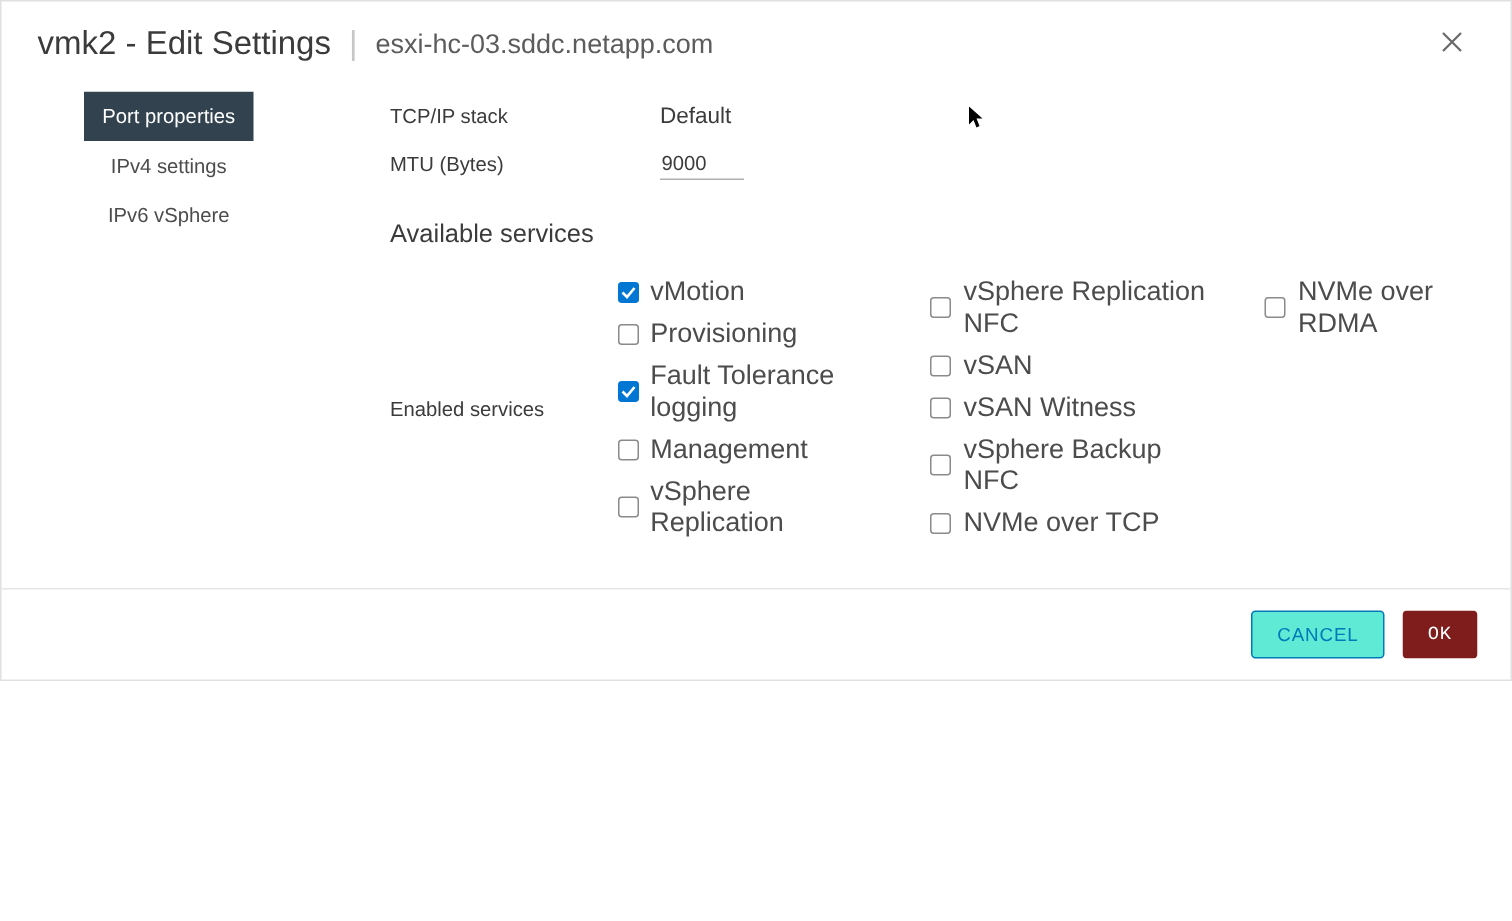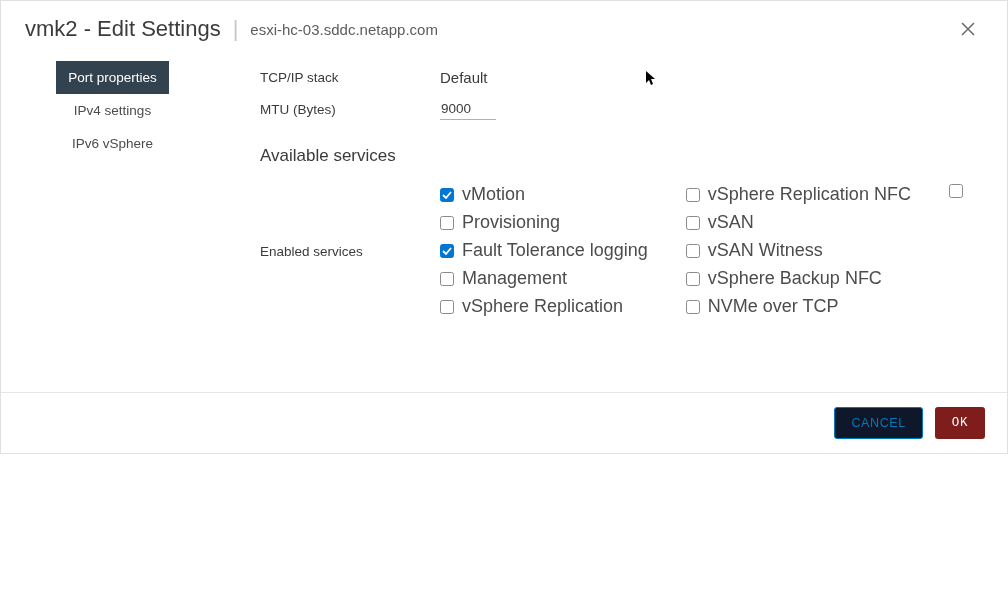--- a/index.html
+++ b/index.html
@@ -1,21 +1,21 @@
 <!DOCTYPE html>
 <html><head>
   <meta charset="utf-8">
   <style>
     * { box-sizing: border-box; margin: 0; padding: 0; }
     html, body { width: 1008px; height: 614px; font-family: -apple-system, BlinkMacSystemFont, "Segoe UI", Arial, sans-serif; background: #fff; color: #3b3b3b; }
     .dialog { width: 1008px; height: 454px; display: flex; flex-direction: column; border: 1px solid #e0e0e0; position: relative; }
     .header { display: flex; align-items: center; padding: 14px 24px 18px 24px; }
     .title { font-size: 22px; font-weight: 300; color: #3b3b3b; }
     .title-sep { margin: 0 12px; color: #c7c7c7; font-size: 22px; font-weight: 200; }
-    .host { font-size: 15px; color: #5c5c5c; font-weight: 400; }
+    .host { font-size: 18px; color: #5c5c5c; font-weight: 400; }
     .close { margin-left: auto; font-size: 20px; color: #6a6a6a; padding: 4px 8px; cursor: pointer; line-height: 1; }
     .body { flex: 1; display: flex; padding: 0 0 0 24px; overflow: hidden; }
     .sidebar { width: 175px; display: flex; flex-direction: column; gap: 0; align-items: center; }
     .nav-item { padding: 9px 12px; font-size: 13.5px; color: #4c4c4c; cursor: pointer; }
     .nav-item.active { background: #32434f; color: #fff; }
     .content { flex: 1; padding: 8px 24px 0 60px; }
     .row { display: flex; align-items: center; margin-bottom: 12px; }
     .row-label { width: 180px; font-size: 13.5px; color: #3b3b3b; }
     .row-value { font-size: 15px; color: #3b3b3b; }
     .mtu-input { width: 56px; border: none; border-bottom: 1px solid #b0b0b0; padding: 3px 1px; font-size: 13.5px; color: #3b3b3b; background: transparent; outline: none; }
@@ -24,21 +24,21 @@
     .services-label { width: 180px; font-size: 13.5px; color: #3b3b3b; padding-top: 2px; }
     .service-cols { display: flex; gap: 38px; }
     .service-col { display: flex; flex-direction: column; gap: 7px; }
     .chk { display: flex; align-items: center; gap: 8px; font-size: 18px; color: #4c4c4c; }
     .chk-box { width: 14px; height: 14px; border: 1px solid #8a8a8a; border-radius: 2.5px; display: inline-flex; align-items: center; justify-content: center; background: #fff; cursor: pointer; flex-shrink: 0; }
     .chk-box.checked { background: #0176d3; border-color: #0176d3; }
     .chk-box.checked svg { display: block; }
     .chk-box svg { display: none; width: 10px; height: 10px; }
     .footer { border-top: 1px solid #e6e6e6; padding: 14px 22px; display: flex; justify-content: flex-end; gap: 12px; }
     .btn { font-size: 12.5px; letter-spacing: 0.6px; padding: 8px 16px; border-radius: 3px; cursor: pointer; border: 1px solid transparent; }
-    .btn-secondary { background: #0f172a; border-color: #0079b8; color: #0079b8; }
+    .btn-secondary { background: #5eead4; border-color: #0079b8; color: #0079b8; }
     .btn-primary { background: #7f1d1d; color: #fff; font-family: Liberation Mono, monospace; }
     .cursor { position: absolute; top: 70px; left: 645px; width: 10px; height: 15px; pointer-events: none; }
   </style>
 </head>
 <body>
 
 <div class="dialog">
   <div class="header">
     <span class="title">vmk2 - Edit Settings</span>
     <span class="title-sep">|</span>
@@ -120,20 +120,21 @@
                 <span>vSphere Backup NFC</span>
               </label>
               <label class="chk">
                 <span class="chk-box"></span>
                 <span>NVMe over TCP</span>
               </label>
             </div>
           <div class="service-col">
               <label class="chk">
                 <span class="chk-box"></span>
+                <span>NVMe over RDMA</span>
               </label>
             </div>
         </div>
       </div>
     </div>
   </div>
 
   <div class="footer">
     <button class="btn btn-secondary">CANCEL</button>
     <button class="btn btn-primary">OK</button>

